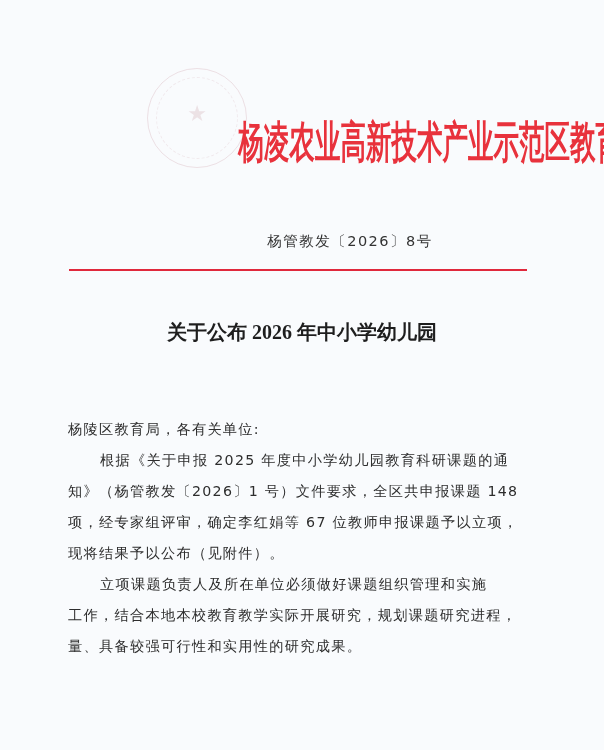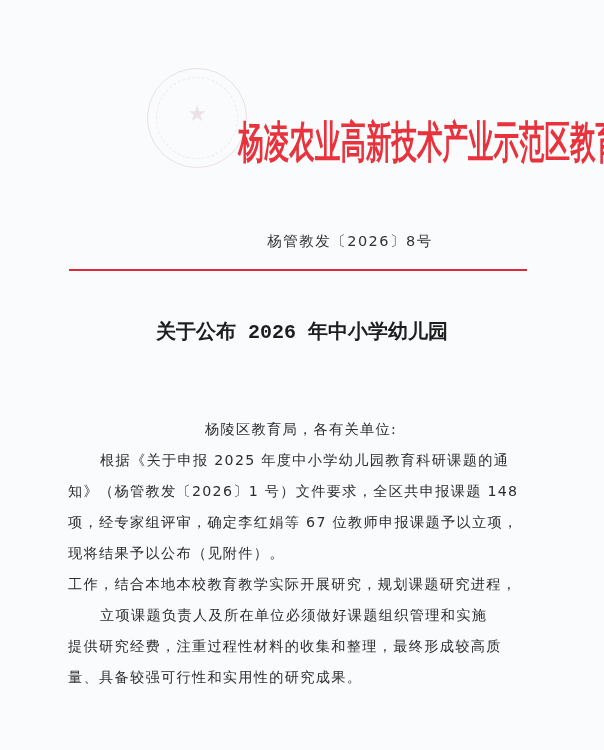--- a/index.html
+++ b/index.html
@@ -85,21 +85,21 @@
     width: 458px;
     height: 2px;
     background: #e0283c;
   }
   .doc-title {
     position: absolute;
     left: 0;
     width: 604px;
     top: 318px;
     text-align: center;
-    font-family: Liberation Mono, monospace;
+    font-family: Liberation Serif, serif;
     font-weight: bold;
     font-size: 20px;
     line-height: 29px;
     color: #1e1e1e;
   }
   .doc-title div { white-space: nowrap; }
   .body-text {
     position: absolute;
     left: 68px;
     top: 414px;
@@ -108,21 +108,21 @@
     font-size: 14.2px;
     color: #2d2d2d;
     line-height: 31px;
     letter-spacing: 1.3px;
   }
   .body-text .line {
     white-space: nowrap;
     height: 31px;
   }
   .body-text .indent { padding-left: 32px; }
-  .salutation { margin-bottom: 0; text-align: center; }
+  .salutation { margin-bottom: 0; }
 </style>
 </head>
 <body>
 
 <div class="page">
 
   <div class="stamp">
     <div class="stamp-inner"></div>
     <div class="stamp-star">★</div>
   </div>
@@ -143,20 +143,19 @@
     <div class="line salutation">杨陵区教育局，各有关单位:</div>
 
     <div>
       <div class="line indent">根据《关于申报 2025 年度中小学幼儿园教育科研课题的通</div>
       <div class="line">知》（杨管教发〔2026〕1 号）文件要求，全区共申报课题 148</div>
       <div class="line">项，经专家组评审，确定李红娟等 67 位教师申报课题予以立项，</div>
       <div class="line">现将结果予以公布（见附件）。</div>
     </div>
 
     <div>
+      <div class="line indent">立项课题负责人及所在单位必须做好课题组织管理和实施</div>
       <div class="line">工作，结合本地本校教育教学实际开展研究，规划课题研究进程，</div>
-      <div class="line indent">立项课题负责人及所在单位必须做好课题组织管理和实施</div>
-      <div class="line">提供研究经费，注重过程性材料的收集和整理，最终形成较高质</div>
       <div class="line">量、具备较强可行性和实用性的研究成果。</div>
     </div>
   </div>
 
 </div>
 
 </body></html>

